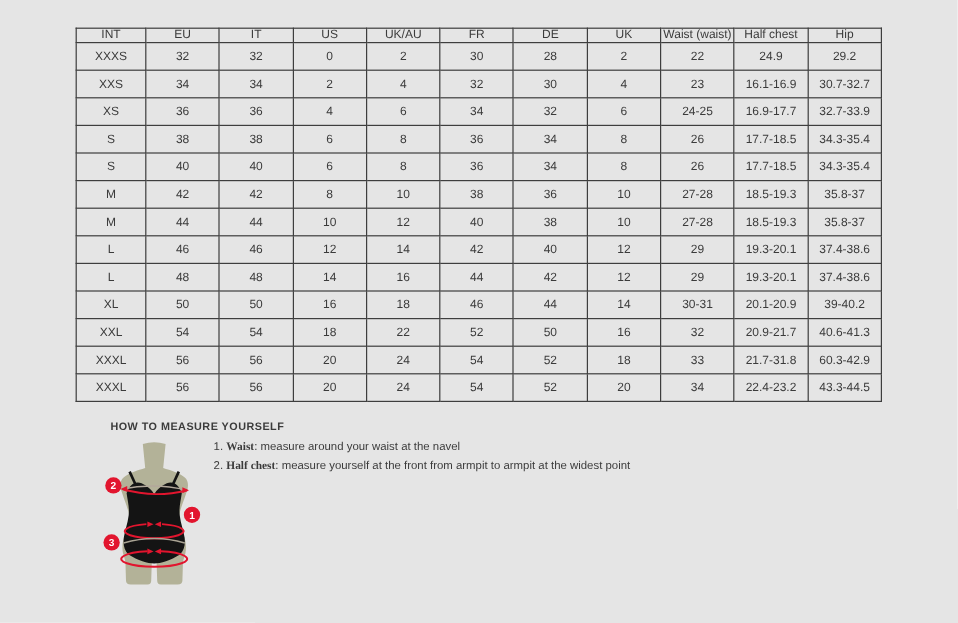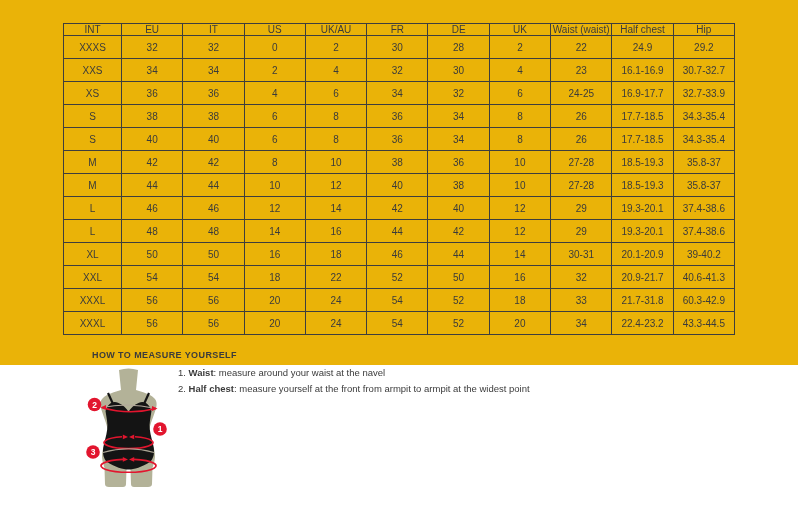--- a/index.html
+++ b/index.html
@@ -1,20 +1,20 @@
 <!DOCTYPE html>
 <html><head>
 <meta charset="utf-8">
 <style>
   html,body{margin:0;padding:0;background:#fff;}
   body{
     width:798px;height:519px;position:relative;overflow:hidden;
     font-family:"Liberation Sans",sans-serif;color:#3b3b3b;
   }
-  .page{position:relative;width:798px;height:365px;background:#eab308;}
+  .page{position:relative;width:798px;height:519px;background:#e5e5e5;}
 
   
   table.size-table{
     position:absolute;left:63px;top:23px;width:672px;height:312px;
     border-collapse:collapse;table-layout:fixed;
     font-size:10px;color:#3b3b3b;
   }
   table.size-table th,
   table.size-table td{
     border:1px solid #3e3e3e;text-align:center;vertical-align:middle;
@@ -26,21 +26,21 @@
     position:absolute;left:64px;top:350px;
     font-size:9px;font-weight:bold;letter-spacing:.4px;color:#3b3b3b;padding-left:28px;
   }
   .figure{position:absolute;left:80px;top:366px;width:95px;height:125px;}
   ol.steps{
     position:absolute;left:178px;top:368px;margin:0;padding:0;list-style:none;
     font-size:9.5px;color:#3b3b3b;
   }
   ol.steps li{margin:0 0 5.5px 0;line-height:10px;}
   ol.steps .step-num{font-weight:normal;}
-  ol.steps .step-label{font-weight:bold;}
+  ol.steps .step-label{font-weight:bold;font-family:Liberation Serif, serif;}
 
   .badge-num{
     font-family:"Liberation Sans",sans-serif;font-size:8.5px;font-weight:bold;
     fill:#ffffff;text-anchor:middle;
   }
 </style>
 </head>
 <body>
 
 <div class="page">

